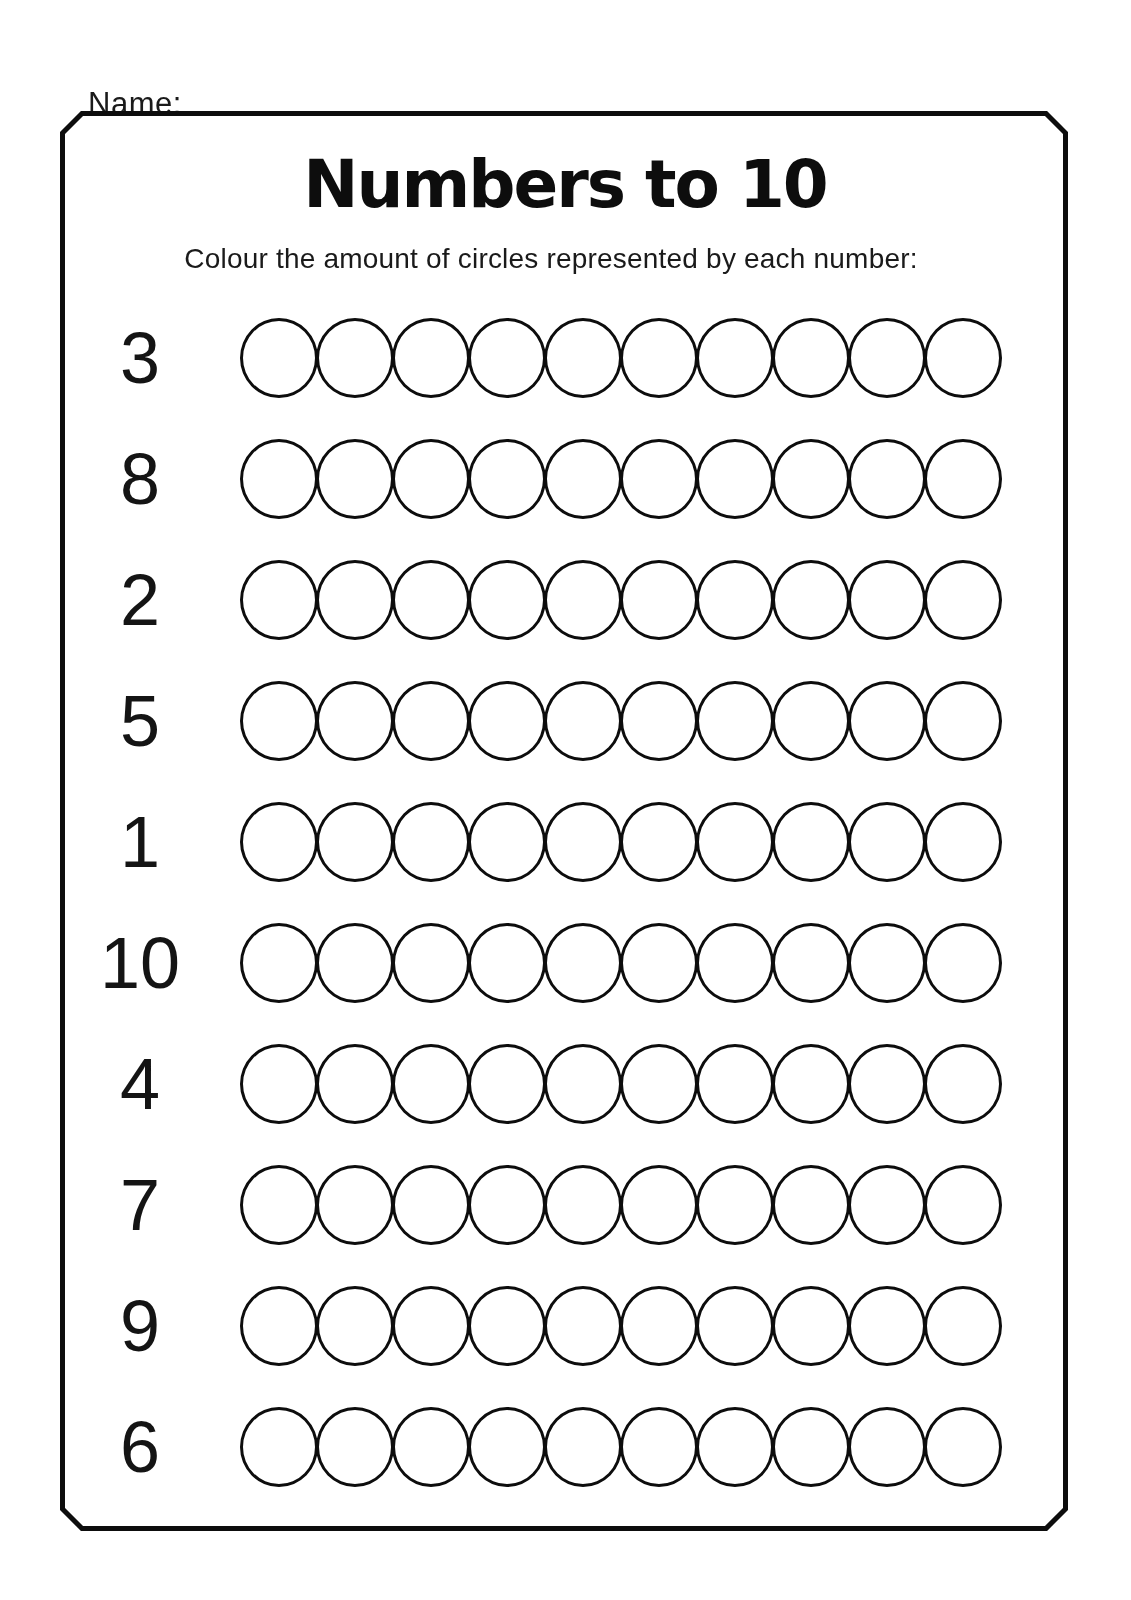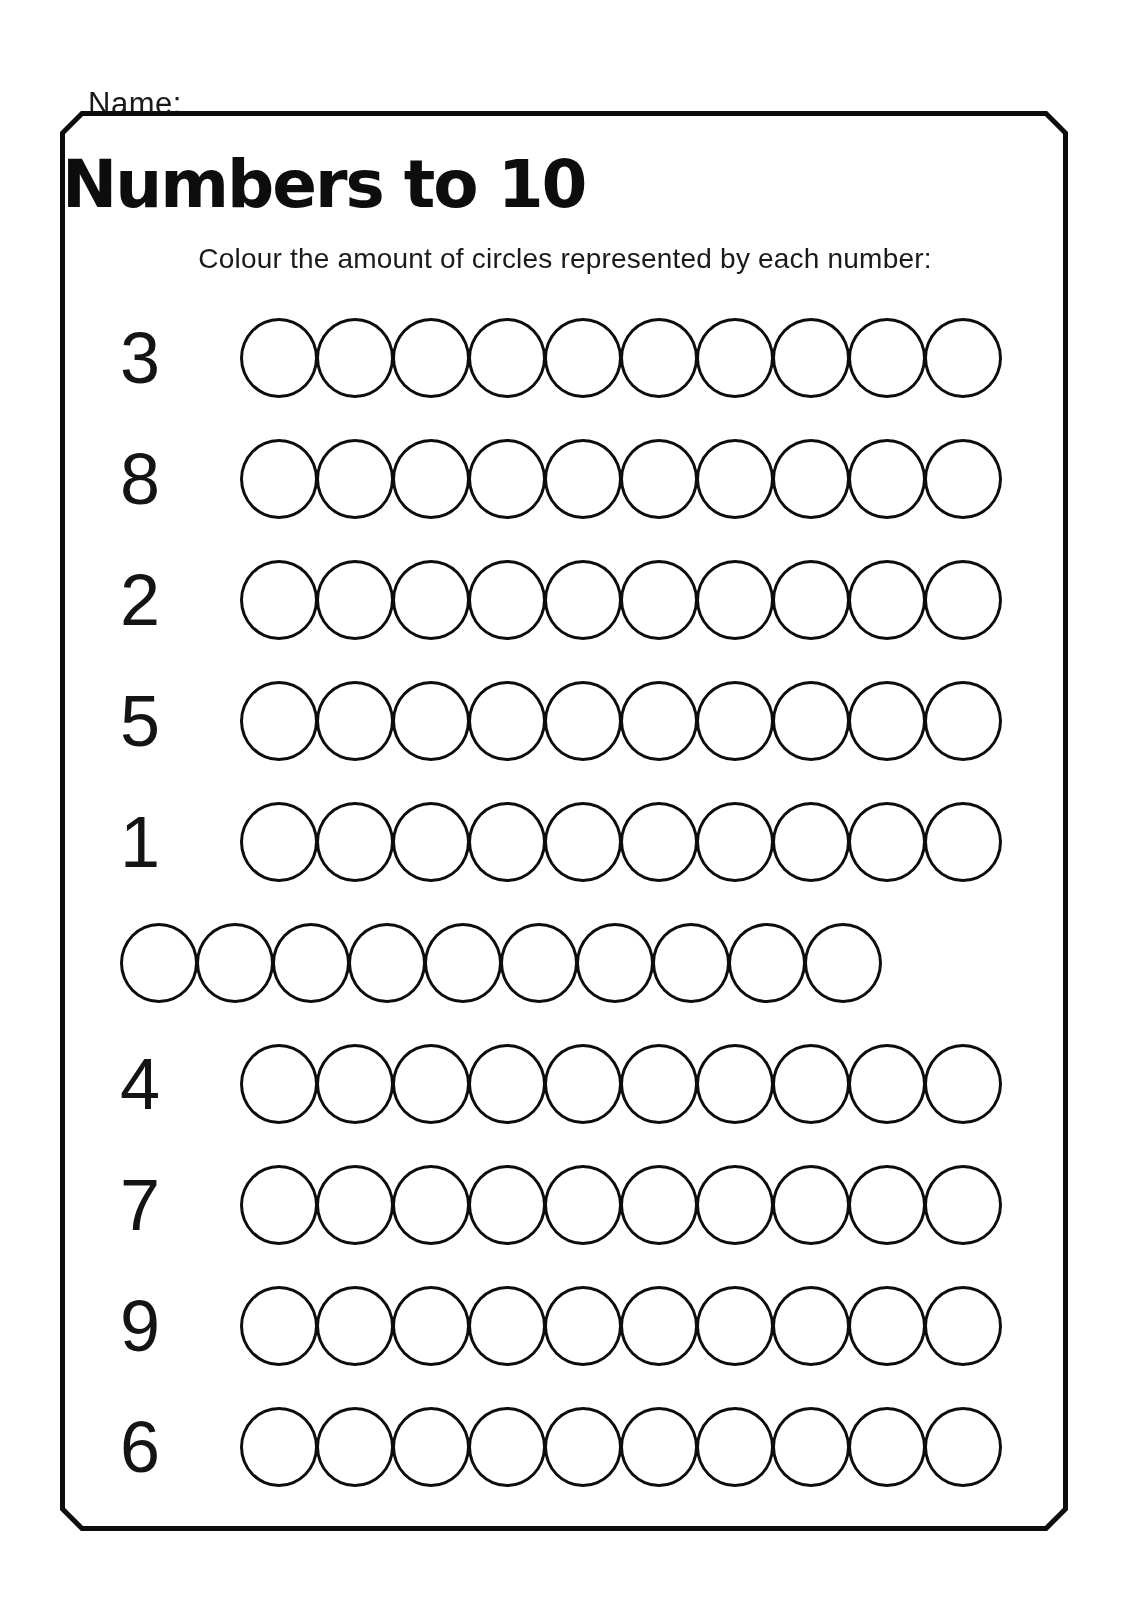--- a/index.html
+++ b/index.html
@@ -28,29 +28,30 @@
     position: absolute;
     left: 60px;
     top: 111px;
   }
   .ws-title {
     position: absolute;
     left: 62px;
     top: 146px;
     width: 1006px;
     margin: 0;
+    text-align: center;
     font-family: "DejaVu Sans", sans-serif;
     font-weight: bold;
     font-size: 66px;
     letter-spacing: -2px;
     color: #0d0d0d;
   }
   .ws-subtitle {
     position: absolute;
-    left: 62px;
+    left: 48px;
     top: 243px;
     width: 1006px;
     margin: 0;
     text-align: center;
     font-size: 28px;
     letter-spacing: 0.2px;
     color: #1a1a1a;
   }
   .rows-container {
     position: absolute;
@@ -174,20 +175,21 @@
           <div class="circle"></div>
           <div class="circle"></div>
           <div class="circle"></div>
           <div class="circle"></div>
           <div class="circle"></div>
           <div class="circle"></div>
           <div class="circle"></div>
         </div>
       </div>
       <div class="ws-row" style="top: 923px;">
+        <div class="row-number">10</div>
         <div class="circles">
           <div class="circle"></div>
           <div class="circle"></div>
           <div class="circle"></div>
           <div class="circle"></div>
           <div class="circle"></div>
           <div class="circle"></div>
           <div class="circle"></div>
           <div class="circle"></div>
           <div class="circle"></div>

